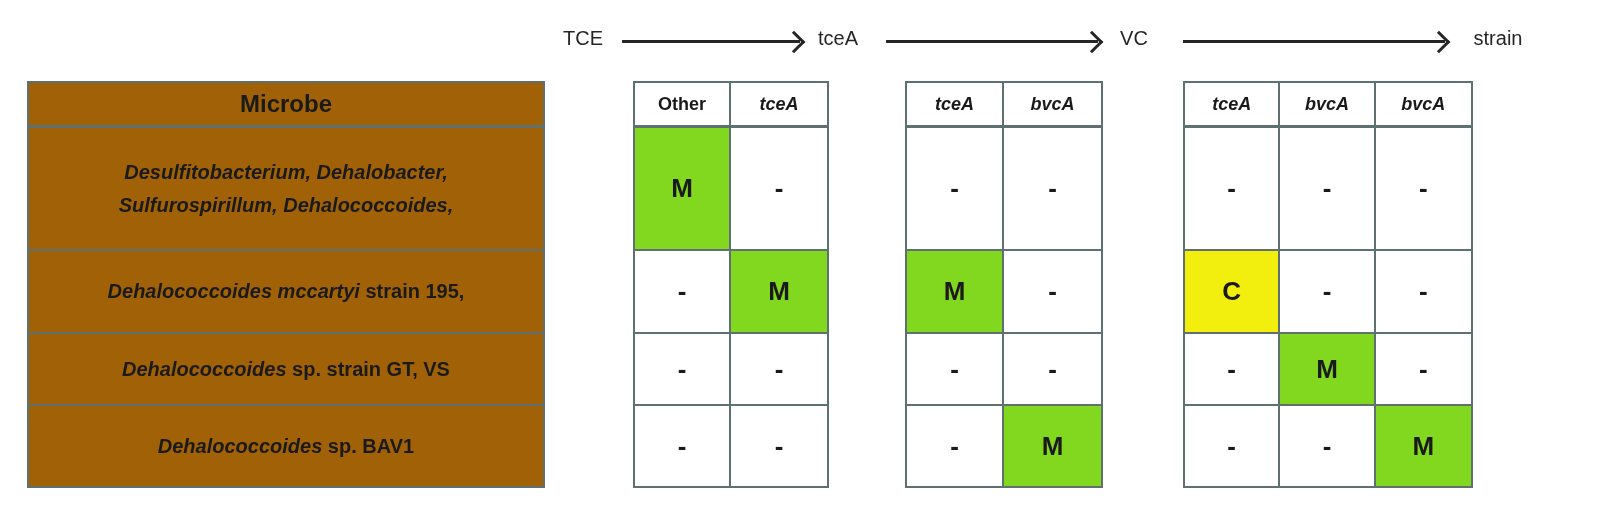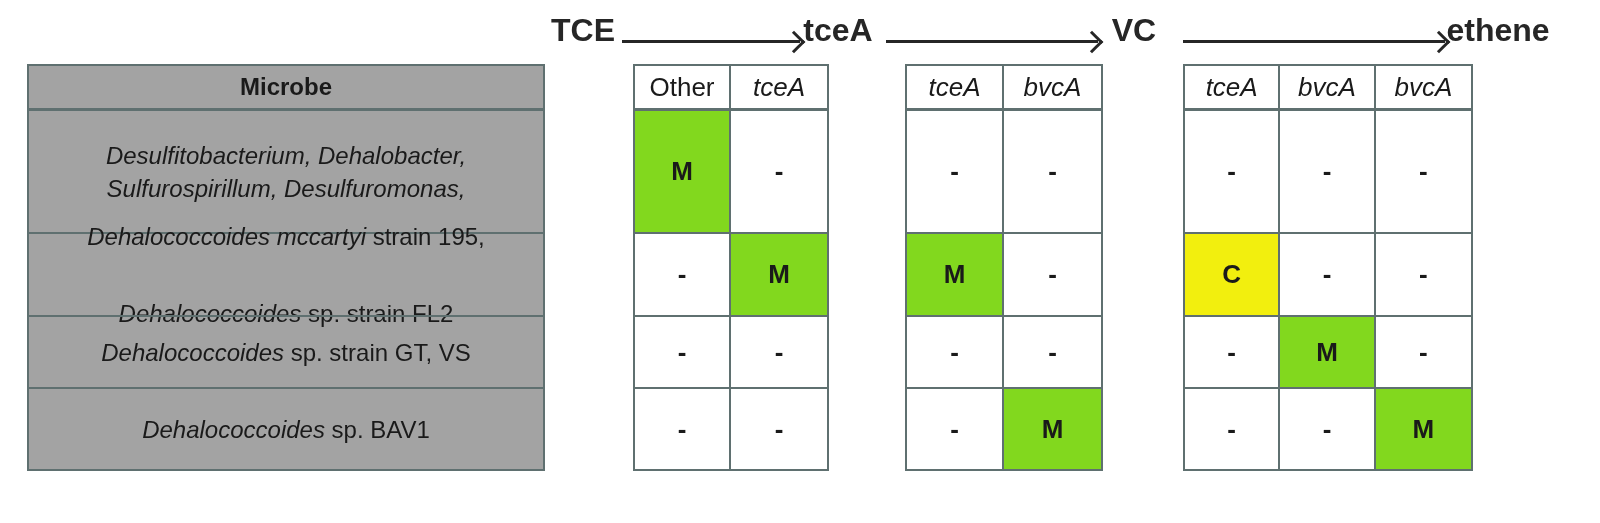--- a/index.html
+++ b/index.html
@@ -8,90 +8,87 @@
     --border:#5F7070;
     --ink:#1A1A1A;
     --arrow:#262626;
   }
   *{margin:0;padding:0;box-sizing:border-box;}
   body{background:#fff;font-family:"Liberation Sans","DejaVu Sans",sans-serif;color:var(--ink);}
   #canvas{position:relative;width:1600px;height:523px;background:#fff;overflow:hidden;}
 
   
   .flow{position:absolute;left:0;top:0;width:1600px;height:78px;}
-  .compound{position:absolute;top:14px;transform:translateX(-50%);
-    font-size:32px;font-weight:bold;color:var(--arrow);line-height:32px;white-space:nowrap;}
+  .compound{position:absolute;top:22px;transform:translateX(-50%);
+    font-size:20px;font-weight:normal;color:var(--arrow);line-height:32px;white-space:nowrap;}
   .arrow{position:absolute;top:40px;height:3px;background:var(--arrow);}
   .arrow::after{content:'';position:absolute;right:-2px;top:50%;width:13px;height:13px;
     border-top:3px solid var(--arrow);border-right:3px solid var(--arrow);
     transform:translateY(-50%) rotate(45deg);}
 
   
-  .mtable,.gtable{position:absolute;top:64px;height:407px;background:#a3a3a3;
+  .mtable,.gtable{position:absolute;top:81px;height:407px;background:#a16207;
     border:2px solid var(--border);display:grid;
     grid-template-rows:45px 121px 83px 72px 82px;}
 
   
   .mtable{left:27px;width:518px;grid-template-columns:1fr;}
   .mhead{display:flex;align-items:center;justify-content:center;
     font-size:24px;font-weight:bold;border-bottom:3px solid var(--border);}
   .mrow{display:flex;flex-direction:column;align-items:center;justify-content:center;
-    font-size:24px;line-height:33px;text-align:center;}
+    font-size:20px;line-height:33px;text-align:center;font-weight:bold;}
   .mrow + .mrow{border-top:2px solid var(--border);gap:44px;}
   .mline{white-space:nowrap;}
   .seg[data-italic="true"]{font-style:italic;}
 
   
   .gtable{display:grid;}
   .gt1{left:633px;width:196px;grid-template-columns:1fr 1fr;}
   .gt2{left:905px;width:198px;grid-template-columns:1fr 1fr;}
   .gt3{left:1183px;width:290px;grid-template-columns:1fr 1fr 1fr;}
   .gcell{display:flex;align-items:center;justify-content:center;background:#fff;}
   .gcell:not(.lastcol){border-right:2px solid var(--border);}
-  .ghead{border-bottom:3px solid var(--border);font-size:26px;font-weight:normal;}
+  .ghead{border-bottom:3px solid var(--border);font-size:18px;font-weight:bold;}
   .ghead .glabel[data-italic="true"]{font-style:italic;}
   .rdiv{border-top:2px solid var(--border);}
   .val{font-weight:bold;font-size:26px;}
   .gcell[data-fill="green"]{background:var(--green);}
   .gcell[data-fill="yellow"]{background:var(--yellow);}
   .gcell[data-fill="white"]{background:#fff;}
 </style>
 </head>
 <body>
 
 <div id="canvas">
 
   <div class="flow">
     <span class="compound" style="left:583px">TCE</span>
     <div class="arrow" style="left:622px;width:178px"></div>
     <span class="compound" style="left:838px">tceA</span>
     <div class="arrow" style="left:886px;width:212px"></div>
     <span class="compound" style="left:1134px">VC</span>
     <div class="arrow" style="left:1183px;width:262px"></div>
-    <span class="compound" style="left:1498px">ethene</span>
+    <span class="compound" style="left:1498px">strain</span>
   </div>
 
   <div class="mtable">
     <div class="mhead">Microbe</div>
 
     <div class="mrow">
       <div class="mline">
         <span class="seg" data-italic="true">Desulfitobacterium, Dehalobacter,</span>
       </div>
       <div class="mline">
-        <span class="seg" data-italic="true">Sulfurospirillum, Desulfuromonas,</span>
+        <span class="seg" data-italic="true">Sulfurospirillum, Dehalococcoides,</span>
       </div>
     </div>
 
     <div class="mrow">
       <div class="mline">
         <span class="seg" data-italic="true">Dehalococcoides mccartyi</span><span class="seg" data-italic="false"> strain 195,</span>
-      </div>
-      <div class="mline">
-        <span class="seg" data-italic="true">Dehalococcoides</span><span class="seg" data-italic="false"> sp. strain FL2</span>
       </div>
     </div>
 
     <div class="mrow">
       <div class="mline">
         <span class="seg" data-italic="true">Dehalococcoides</span><span class="seg" data-italic="false"> sp. strain GT, VS</span>
       </div>
     </div>
 
     <div class="mrow">

